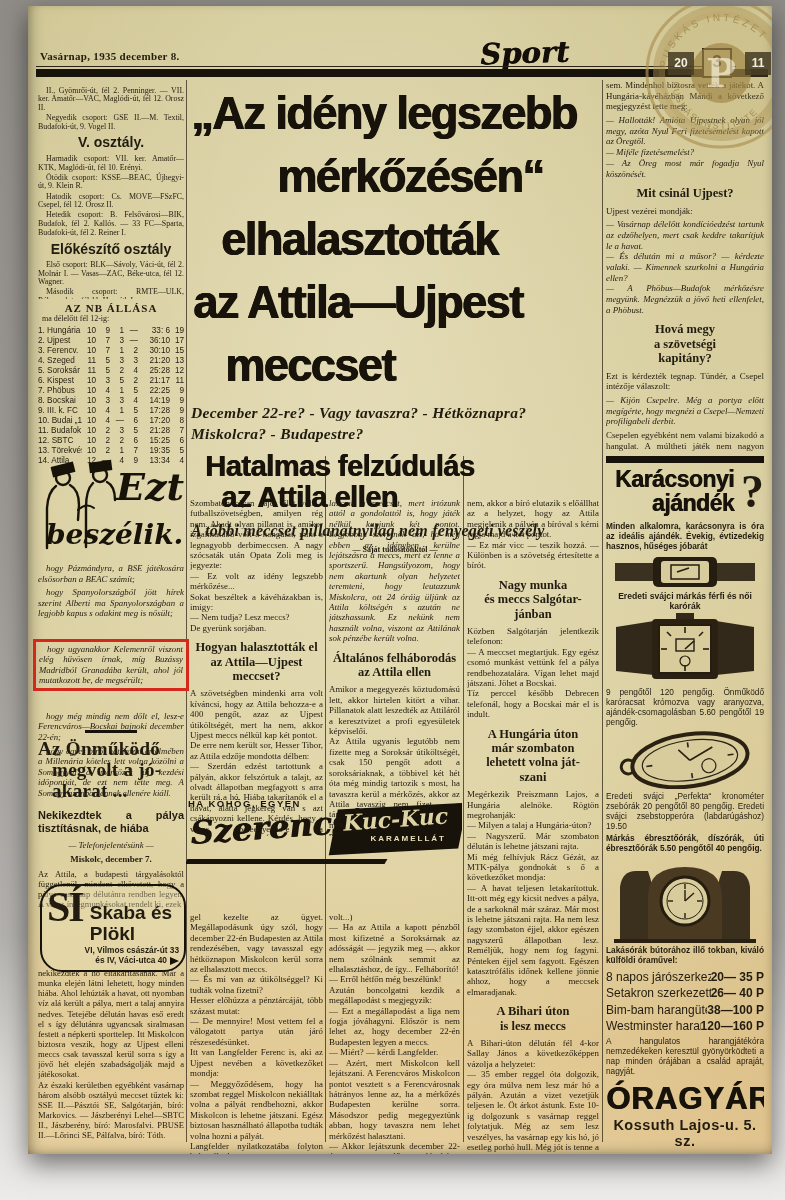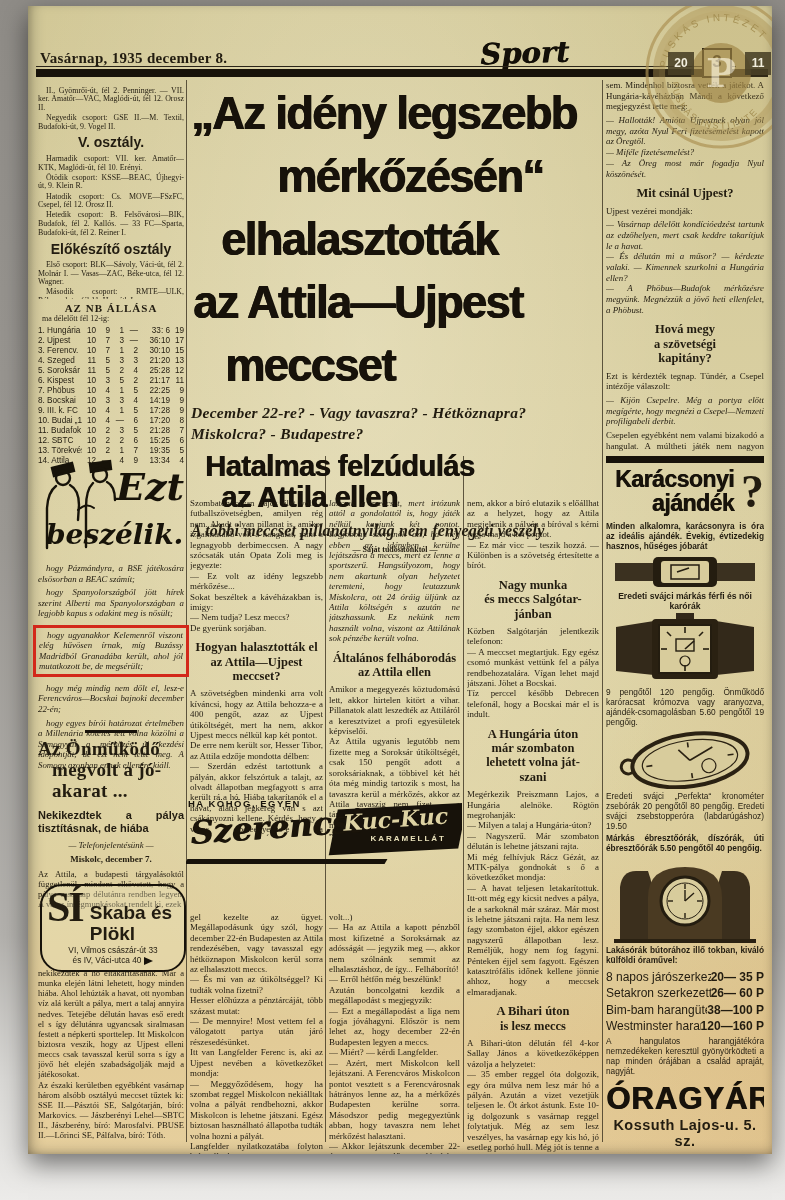--- a/index.html
+++ b/index.html
@@ -11,21 +11,21 @@
   #page{
     position:absolute;left:28px;top:6px;width:744px;height:1148px;overflow:hidden;
     background:
       radial-gradient(ellipse at 45% 30%, rgba(255,252,235,.30), rgba(255,252,235,0) 62%),
       linear-gradient(115deg, rgba(0,0,0,0) 72%, rgba(196,140,70,.18) 100%),
       linear-gradient(180deg,#d2c897 0%,#dbd1a4 45%,#ded2a2 72%,#e2cb97 90%,#e6cf9d 100%);
     box-shadow:0 10px 24px rgba(0,0,0,.5), inset 10px 0 16px -10px rgba(0,0,0,.45), inset -6px 0 12px -8px rgba(0,0,0,.25), inset 0 -8px 14px -8px rgba(0,0,0,.3);
   }
   .abs{position:absolute;}
   
-  .date{left:12px;top:44px;font-size:15px;font-weight:bold;letter-spacing:.3px;}
+  .date{left:12px;top:44px;font-size:11px;font-weight:bold;letter-spacing:.3px;}
   .sportlogo{left:452px;top:30px;font-family:"DejaVu Serif",serif;font-style:italic;font-weight:bold;font-size:29px;transform:rotate(-2deg);color:#130f08;text-shadow:.6px 0 #130f08;}
   .thinrule{left:8px;top:60px;width:700px;height:1px;background:#2a2418;}
   .thickrule{left:8px;top:63px;width:732px;height:8px;background:#17120a;}
   .pagenobox{left:674px;top:42px;width:26px;height:26px;background:#ded4a6;border:2px solid #17120a;text-align:center;font-size:17px;font-weight:bold;line-height:24px;font-family:"Liberation Sans",sans-serif;}
   
   .wm{left:608px;top:-18px;width:170px;height:170px;opacity:.8;pointer-events:none;}
   .wmbadge{width:26px;height:23px;background:rgba(72,63,38,.88);color:#f3efdf;font-family:"Liberation Sans",sans-serif;font-weight:bold;font-size:12px;text-align:center;line-height:23px;}
   
   .vr{width:1px;background:rgba(48,40,24,.75);}
   
@@ -33,33 +33,33 @@
   .leftcol p{margin:1.5px 0;text-indent:8px;}
   .lh{font-family:"Liberation Sans",sans-serif;text-align:center;font-weight:bold;font-size:14px;margin:4px 0;text-indent:0;}
   .nbtitle{text-align:center;font-weight:bold;font-size:11px;letter-spacing:1px;margin:2px 0 1px;font-family:"Liberation Serif",serif;}
   .nbnote{font-size:8px;margin:0 0 2px;text-indent:4px;}
   .nbrow{display:flex;font-size:8.2px;line-height:1.22;font-family:"Liberation Sans",sans-serif;}
   .nbrow .t{flex:1;white-space:nowrap;overflow:hidden;}
   .nbrow .n{width:14px;text-align:right;}
   .nbrow .g{width:32px;text-align:right;}
   .gossip{font-style:italic;font-size:8.8px;line-height:1.2;}
   .gossip .gi{margin:3px 0;text-indent:8px;}
-  .redbox{border:3px solid #d3281a;margin:6px -5px;padding:2px 3px;}
+  .redbox{border:3px solid #d3281a;margin:20px -5px;padding:2px 3px;}
   .sdiv{width:52px;height:3px;background:#17120a;margin:6px auto;}
   .attilahdr{font-size:19px;font-weight:bold;line-height:1.1;font-family:"Liberation Serif",serif;letter-spacing:.3px;}
   .attilahdr .l2{padding-left:14px;}
   .attilahdr .l3{padding-left:14px;}
   .attilasub{font-family:"Liberation Sans",sans-serif;font-weight:bold;font-size:11px;line-height:1.25;margin-top:7px;}
   .tele{font-style:italic;text-align:center;font-size:8.8px;margin-top:5px;}
   .dateline{text-align:center;font-weight:bold;font-size:9px;margin-top:4px;}
   .leftbody{font-size:8.6px;line-height:1.18;text-align:justify;white-space:pre-line;margin-top:4px;}
   .skibox{border:2.5px solid #17120a;padding:3px 5px 4px;background:rgba(235,228,190,.35);}
   .skibig{font-size:42px;font-weight:bold;font-family:"Liberation Serif",serif;line-height:.9;float:left;margin-right:7px;letter-spacing:-2px;}
   .skiname{font-size:19px;font-weight:bold;font-family:Liberation Sans, sans-serif;padding-top:14px;text-align:left;}
-  .skiaddr{font-size:8.3px;font-weight:normal;text-align:center;font-family:"Liberation Sans",sans-serif;line-height:1.25;}
+  .skiaddr{font-size:8.3px;font-weight:bold;text-align:right;font-family:"Liberation Sans",sans-serif;line-height:1.25;}
   .skiarrow{display:inline-block;width:0;height:0;border-top:4px solid transparent;border-bottom:4px solid transparent;border-left:9px solid #17120a;margin-left:3px;vertical-align:middle;}
   
   .mainhead{left:163px;top:74px;width:408px;font-family:"Liberation Sans",sans-serif;}
   .h1line{font-size:45px;font-weight:bold;line-height:63px;letter-spacing:-1.5px;color:#17120a;text-shadow:1px 0 #17120a, 0 .5px #17120a;transform:scaleY(1.04);transform-origin:left top;white-space:nowrap;}
   .subq{font-family:"Liberation Serif",serif;font-style:italic;font-weight:bold;font-size:15.5px;line-height:1.35;margin-top:8px;letter-spacing:.3px;}
   .h3line{font-size:29px;font-weight:bold;letter-spacing:-.5px;line-height:31px;color:#17120a;text-shadow:.8px 0 #17120a;}
   .deck{font-family:"Liberation Serif",serif;font-style:italic;font-weight:bold;font-size:16px;margin-top:9px;letter-spacing:.2px;}
   .byline{font-family:"Liberation Serif",serif;font-weight:bold;font-size:8px;text-align:center;margin-top:5px;}
   
   .bodycol{font-size:8.9px;line-height:1.17;text-align:justify;overflow:hidden;margin-top:40px;}
@@ -505,21 +505,21 @@
       <rect x="4" y="82" width="142" height="4" fill="#2a2112"></rect>
     </svg>
     <div class="wa-p wa-b">Lakásórák bútorához illő tokban, kiváló külföldi óraművel:</div>
 
     <div class="pricerow">
         <span class="pl">8 napos járószerkezettel</span>
         <span class="pv">20— 35 P</span>
       </div>
       <div class="pricerow">
         <span class="pl">Setakron szerkezettel ...</span>
-        <span class="pv">26— 60 P</span>
+        <span class="pv">26— 40 P</span>
       </div>
       <div class="pricerow">
         <span class="pl">Bim-bam harangütéssel</span>
         <span class="pv">38—100 P</span>
       </div>
       <div class="pricerow">
         <span class="pl">Westminster harangjátékkal</span>
         <span class="pv">120—160 P</span>
       </div>
 

